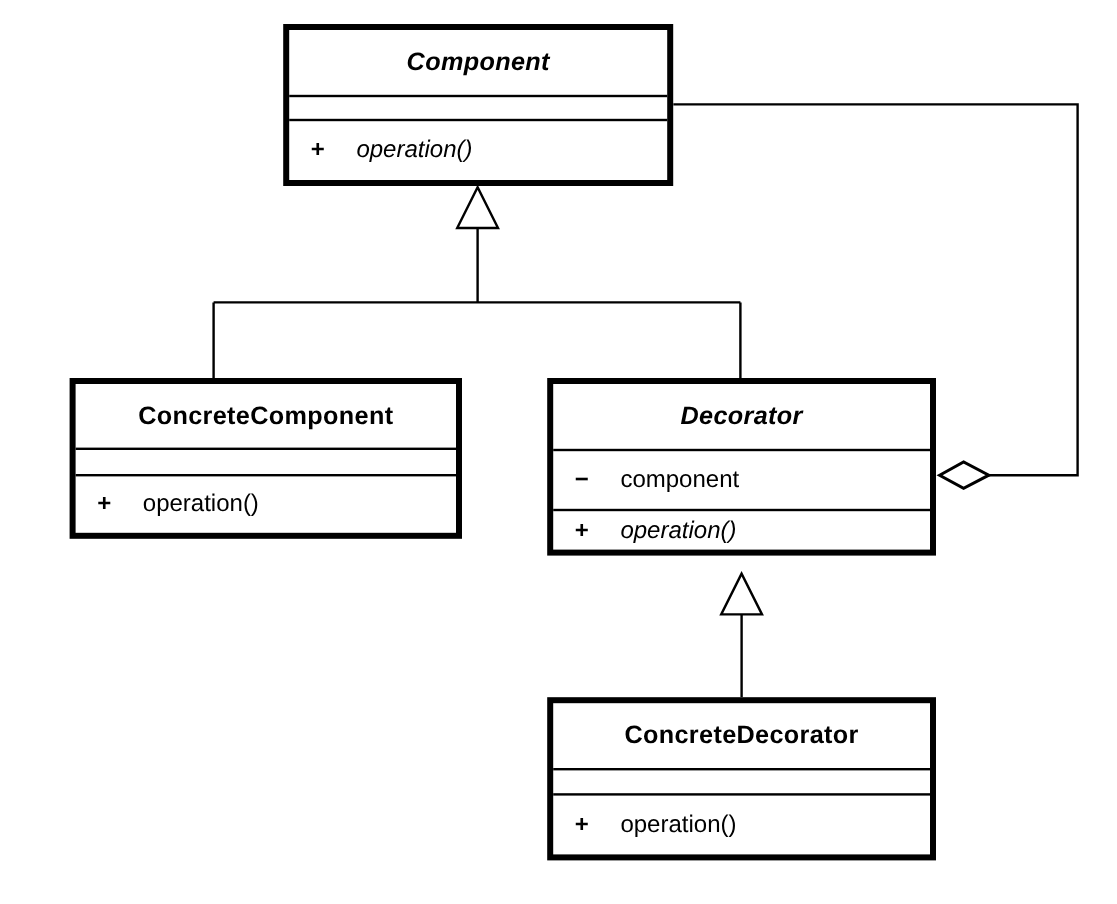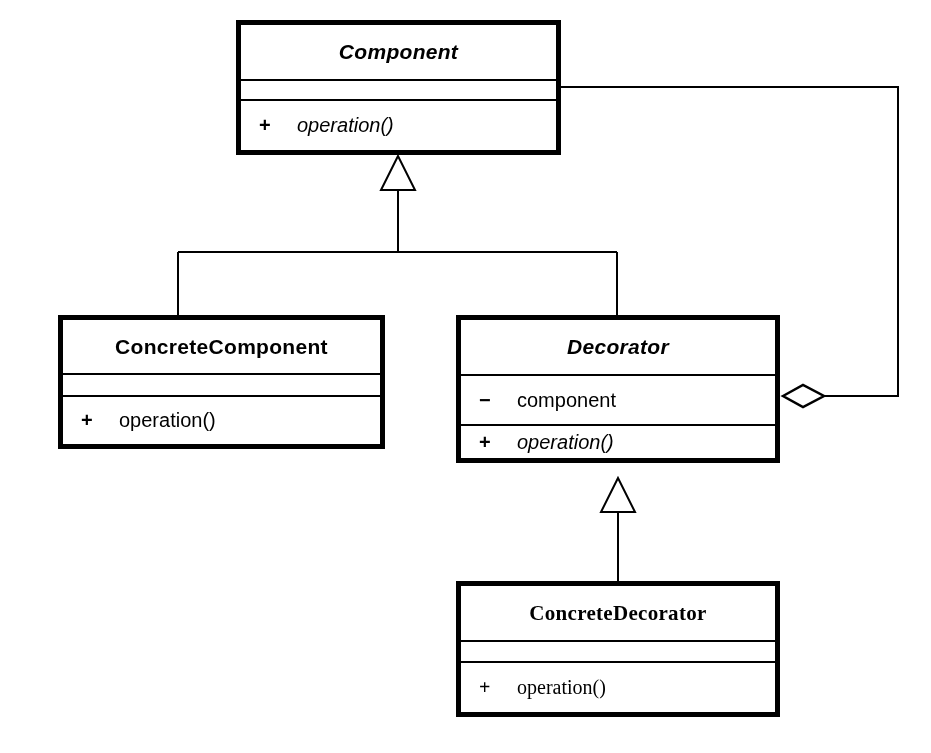--- a/index.html
+++ b/index.html
@@ -125,21 +125,21 @@
       </div>
     </div>
     <div class="c-ops">
       <div class="member">
         <span class="vis">+</span>
         <span class="sig italic">operation()</span>
       </div>
     </div>
   </div>
 
-  <div class="uml-class" style="left:456px; top:581px; width:324px; height:136px;font-family:Liberation Serif, serif;">
+  <div class="uml-class" style="left:456px; top:581px; width:324px; height:136px;">
     <div class="c-title" style="height:56px;">ConcreteDecorator</div>
     <div class="c-attrs" style="height:21px;"></div>
     <div class="c-ops">
       <div class="member">
         <span class="vis">+</span>
         <span class="sig">operation()</span>
       </div>
     </div>
   </div>
 

